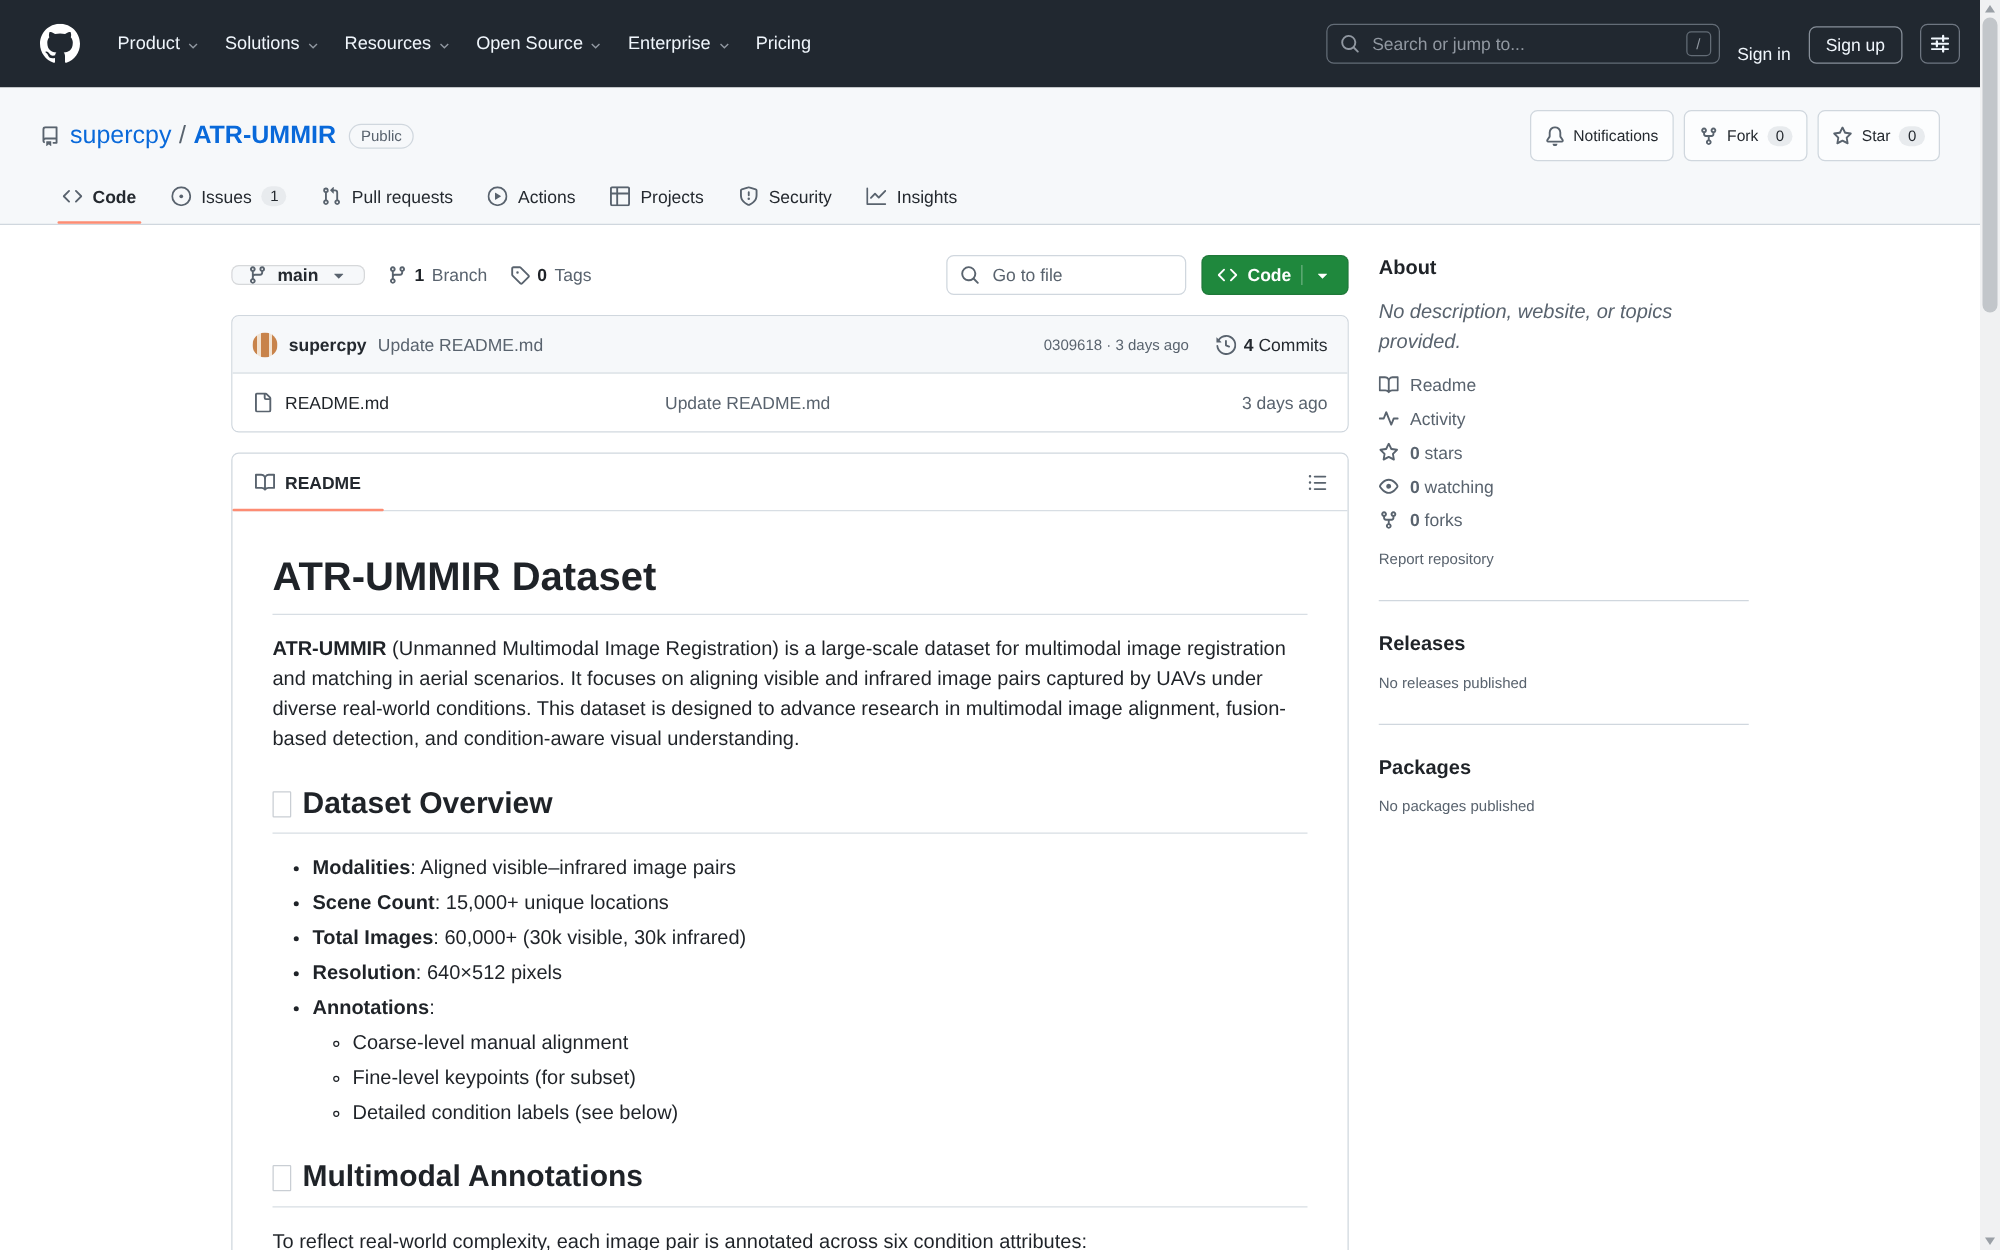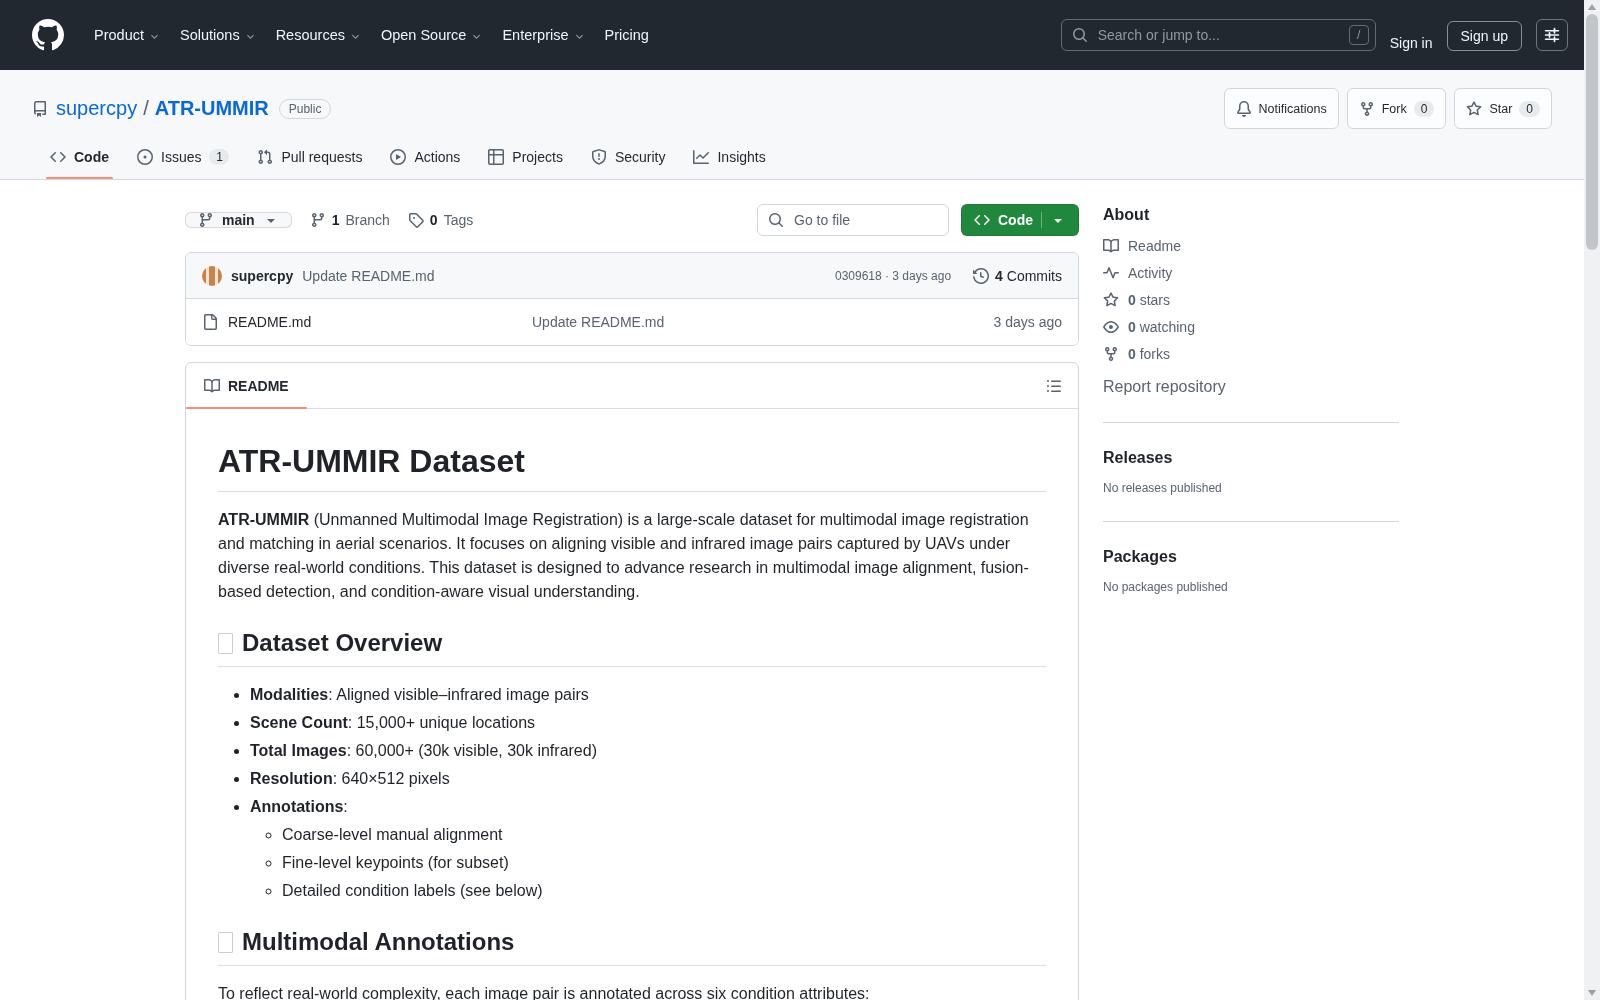--- a/index.html
+++ b/index.html
@@ -184,21 +184,21 @@
     border:1.5px solid #c9ced4; border-radius:1px; flex:none;
   }
 
   
   .sidebar { font-size:14px; padding-top:2px; }
   .sb-title { font-size:16px; font-weight:700; margin:0 0 14px; color:#1f2328; }
   .sb-desc { font-style:italic; color:#59636e; font-size:16px; line-height:24px; margin:0 0 14px; }
   .sb-link { display:flex; align-items:center; gap:9px; color:#59636e; margin-top:11px; cursor:pointer; }
   .sb-link svg { color:#59636e; }
   .sb-link b { color:#59636e; }
-  .sb-report { margin-top:16px; font-size:16px; color:#59636e; display:inline-block; cursor:pointer; }
+  .sb-report { margin-top:16px; font-size:12px; color:#59636e; display:inline-block; cursor:pointer; }
   .sb-divider { border:none; border-top:1px solid #d0d7de; margin:26px 0; }
   .sb-empty { color:#59636e; font-size:12px; margin:0; }
 
   
   .scrollbar { position:fixed; top:0; right:0; width:16px; height:1000px; background:#f0f1f2; }
   .scrollbar .thumb { position:absolute; top:14px; left:2px; width:12px; height:236px; background:#c2c6ca; border-radius:6px; }
   .scroll-arrow { position:absolute; left:4px; width:0; height:0; border-left:4px solid transparent; border-right:4px solid transparent; }
   .scroll-arrow.up { top:4px; border-bottom:6px solid #9aa0a6; }
   .scroll-arrow.down { bottom:4px; border-top:6px solid #9aa0a6; }
 </style>
@@ -463,20 +463,21 @@
               <span class="tofu"></span>
               <span>Multimodal Annotations</span>
             </h2>
           <p>To reflect real-world complexity, each image pair is annotated across six condition attributes:</p>
         </article>
       </div>
     </div>
 
     <aside class="sidebar">
       <h2 class="sb-title">About</h2>
+      <p class="sb-desc">No description, website, or topics provided.</p>
 
       <a class="sb-link">
         <svg width="16" height="16" viewBox="0 0 16 16" fill="currentColor">
             <path d="M0 1.75A.75.75 0 0 1 .75 1h4.253c1.227 0 2.317.59 3 1.501A3.743 3.743 0 0 1 11.006 1h4.245a.75.75 0 0 1 .75.75v10.5a.75.75 0 0 1-.75.75h-4.507a2.25 2.25 0 0 0-1.591.659l-.622.621a.75.75 0 0 1-1.06 0l-.622-.621A2.25 2.25 0 0 0 5.258 13H.75a.75.75 0 0 1-.75-.75Zm7.251 10.324.004-5.073-.002-2.253A2.25 2.25 0 0 0 5.003 2.5H1.5v9h3.757a3.75 3.75 0 0 1 1.994.574ZM8.755 4.75l-.004 7.322a3.752 3.752 0 0 1 1.992-.572H14.5v-9h-3.495a2.25 2.25 0 0 0-2.25 2.25Z"></path>
           </svg>
         <span>Readme</span>
       </a>
       <a class="sb-link">
         <svg width="16" height="16" viewBox="0 0 16 16" fill="currentColor">
             <path d="M6 2c.306 0 .582.187.696.471L10 10.731l1.304-3.26A.751.751 0 0 1 12 7h3.25a.75.75 0 0 1 0 1.5h-2.742l-1.812 4.528a.751.751 0 0 1-1.392 0L6 4.77 4.696 8.03A.75.75 0 0 1 4 8.5H.75a.75.75 0 0 1 0-1.5h2.742l1.812-4.529A.751.751 0 0 1 6 2Z"></path>

